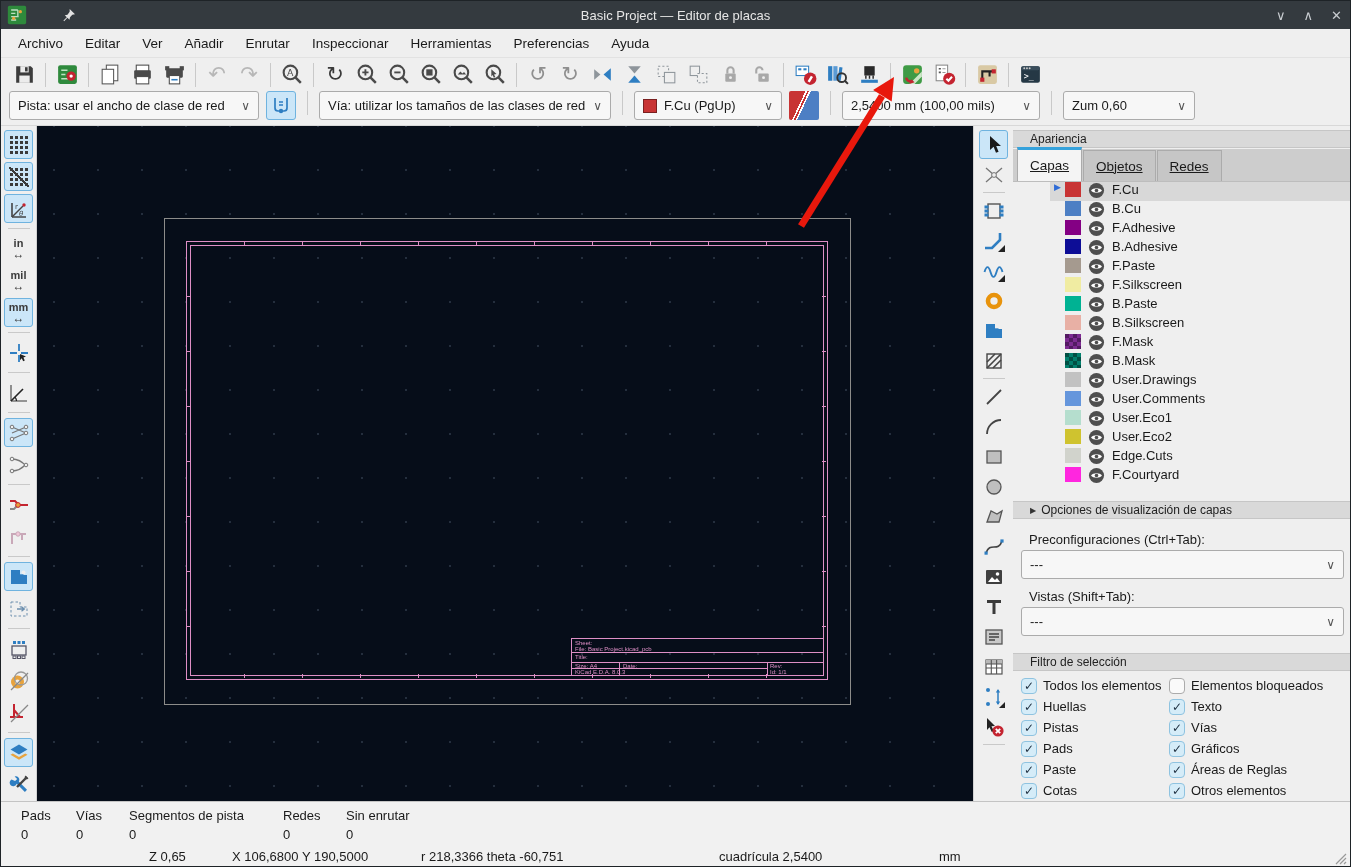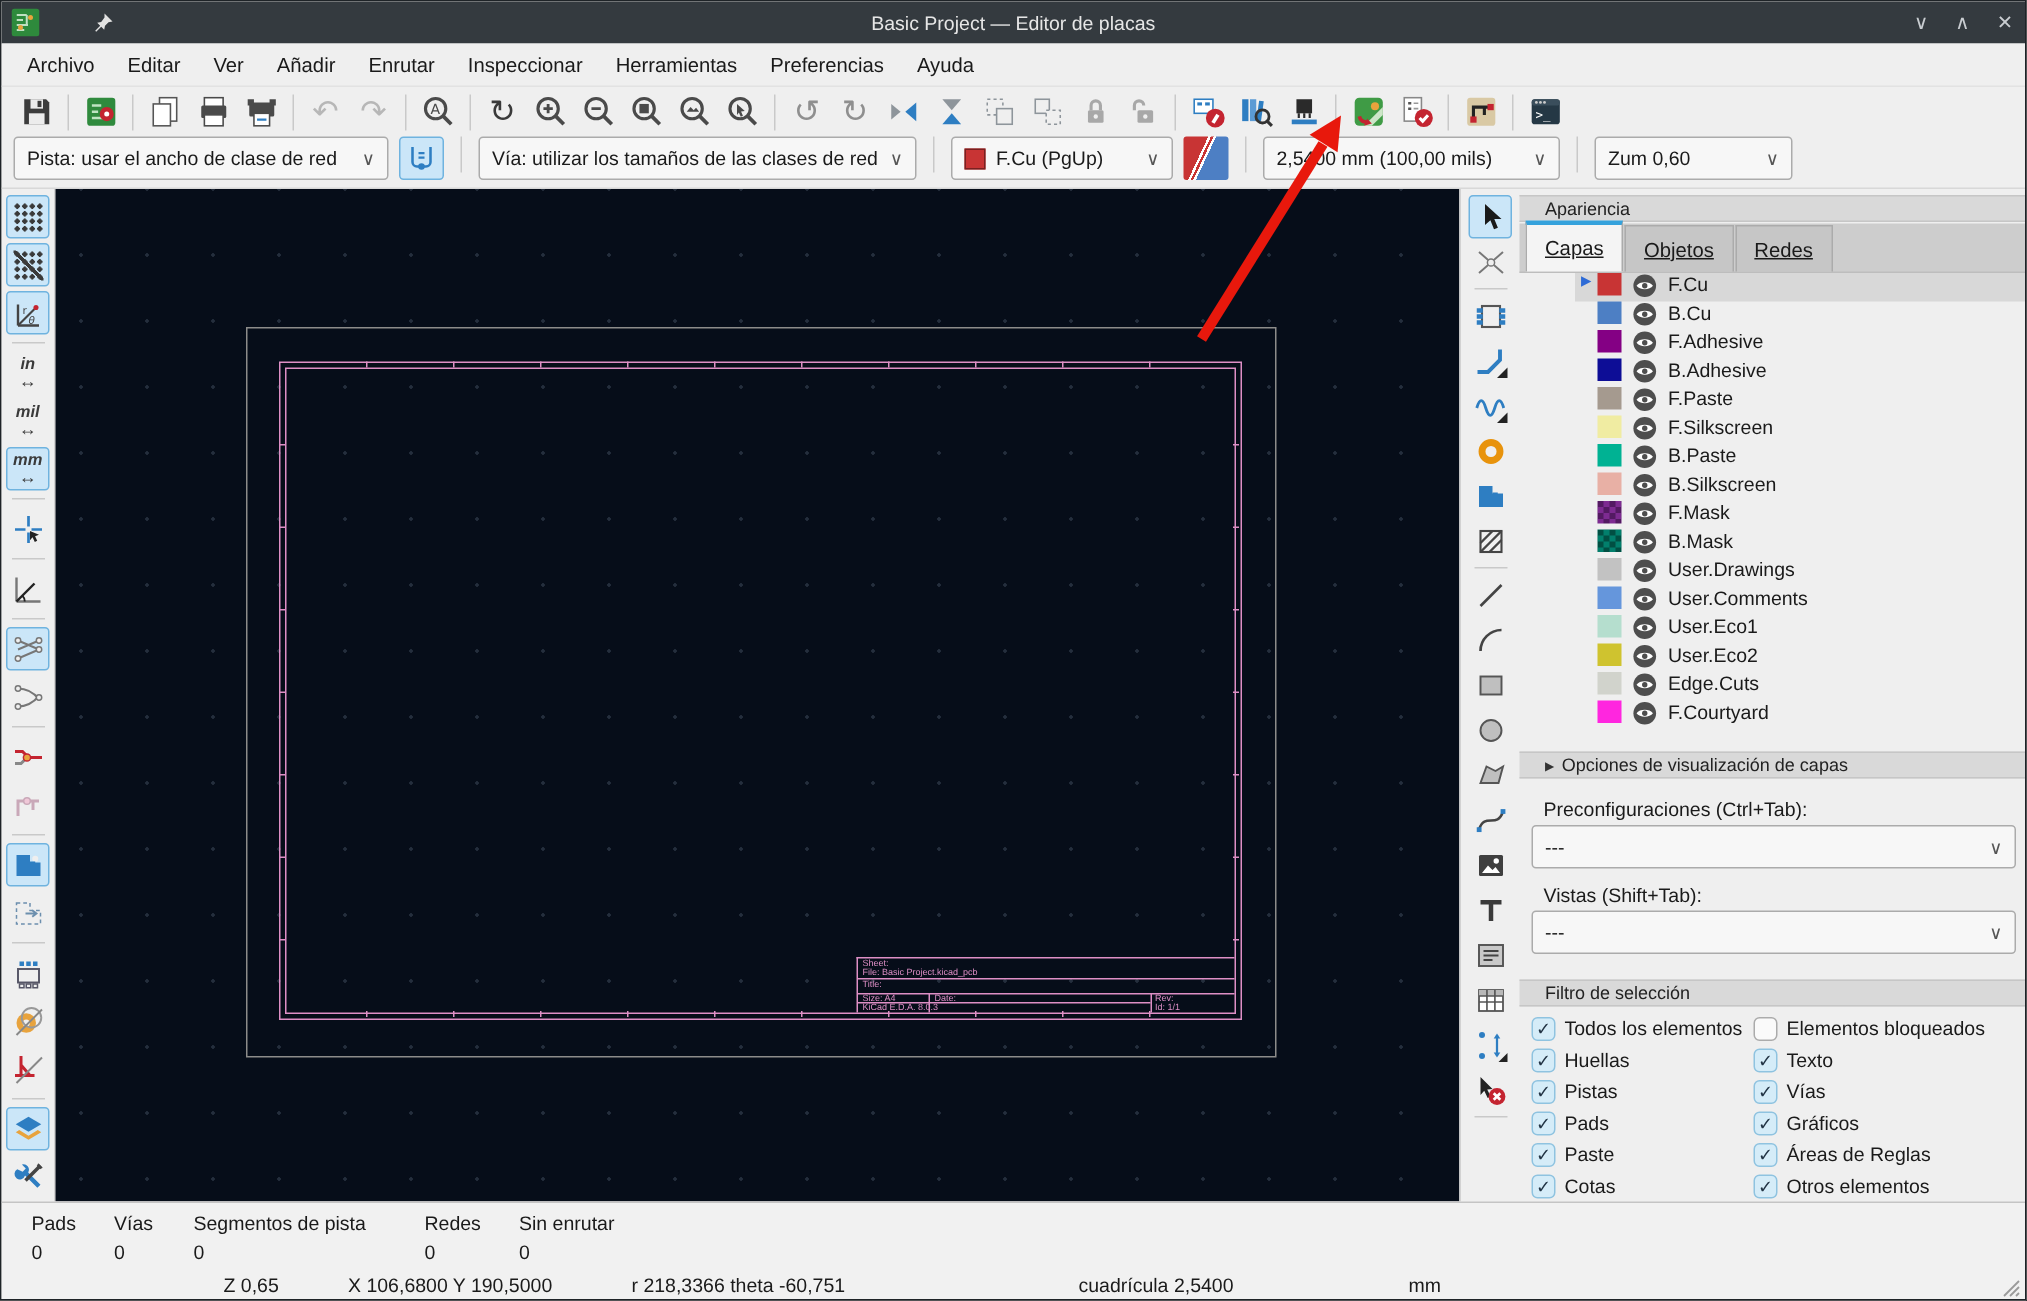--- a/index.html
+++ b/index.html
@@ -41,21 +41,21 @@
   .tglbtn svg{width:24px;height:24px;}
   .swbtn{width:30px;height:29px;border-radius:2px;
     background:linear-gradient(115deg,#C83434 38%,#fff 38% 42%,#C83434 42% 46%,#fff 46% 50%,#4D7FC4 50%);}
   
   .leftbar{position:absolute;left:0;top:125px;width:36px;height:675px;background:#EFEFEF;border-right:1px solid #D2D2D2;display:flex;flex-direction:column;align-items:center;gap:3px;padding-top:4px;box-sizing:border-box;}
   .rightstrip{position:absolute;left:972px;top:125px;width:40px;height:675px;background:#EFEFEF;border-left:1px solid #D2D2D2;display:flex;flex-direction:column;align-items:center;gap:1px;padding-top:4px;box-sizing:border-box;}
   .sbi{width:29px;height:29px;display:flex;align-items:center;justify-content:center;border-radius:3px;flex:0 0 auto;}
   .sbi svg{width:24px;height:24px;display:block;}
   .sbi.active{background:#CBE6F8;border:1px solid #6FB3DF;box-sizing:border-box;}
   .vsep{width:22px;height:1px;background:#C9C9C9;margin:2px 0;flex:0 0 auto;}
-  .unit{display:flex;flex-direction:column;align-items:center;line-height:1;color:#3A3A3A;font-weight:bold;font-size:11px;font-style:italic;}
+  .unit{display:flex;flex-direction:column;align-items:center;line-height:1;color:#3A3A3A;font-weight:bold;font-size:11px;}
   .unit::after{content:"\2194";font-weight:bold;font-size:12px;margin-top:-1px;}
   .dotgrid{width:20px;height:20px;background-image:radial-gradient(#3A3A3A 1.6px,transparent 1.7px);background-size:5px 5px;}
   .dotgrid.diag{background-image:linear-gradient(45deg,transparent 46%,#3A3A3A 46% 54%,transparent 54%),radial-gradient(#3A3A3A 1.6px,transparent 1.7px);background-size:100% 100%,5px 5px;}
   
   .canvas{position:absolute;left:36px;top:125px;width:936px;height:675px;background:#060D19;
           background-image:radial-gradient(#242E3D 1px,transparent 1.4px);background-size:44px 44px;background-position:39px 22px;}
   .page{position:absolute;left:127px;top:92px;width:685px;height:485px;border:1px solid #8C8C8A;}
   .fouter{position:absolute;left:149px;top:115px;width:640px;height:437px;border:1px solid #DE8FC6;}
   .finner{position:absolute;left:153px;top:119px;width:632px;height:429px;border:1px solid #DE8FC6;}
   .tickh{position:absolute;width:1px;height:4px;background:#DE8FC6;}

